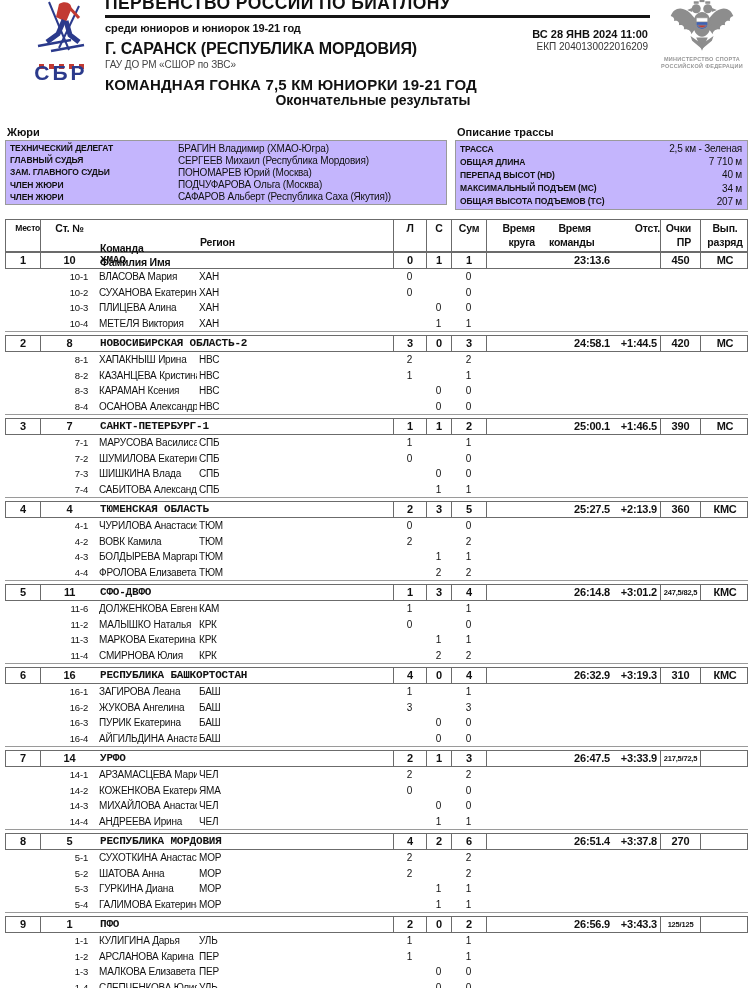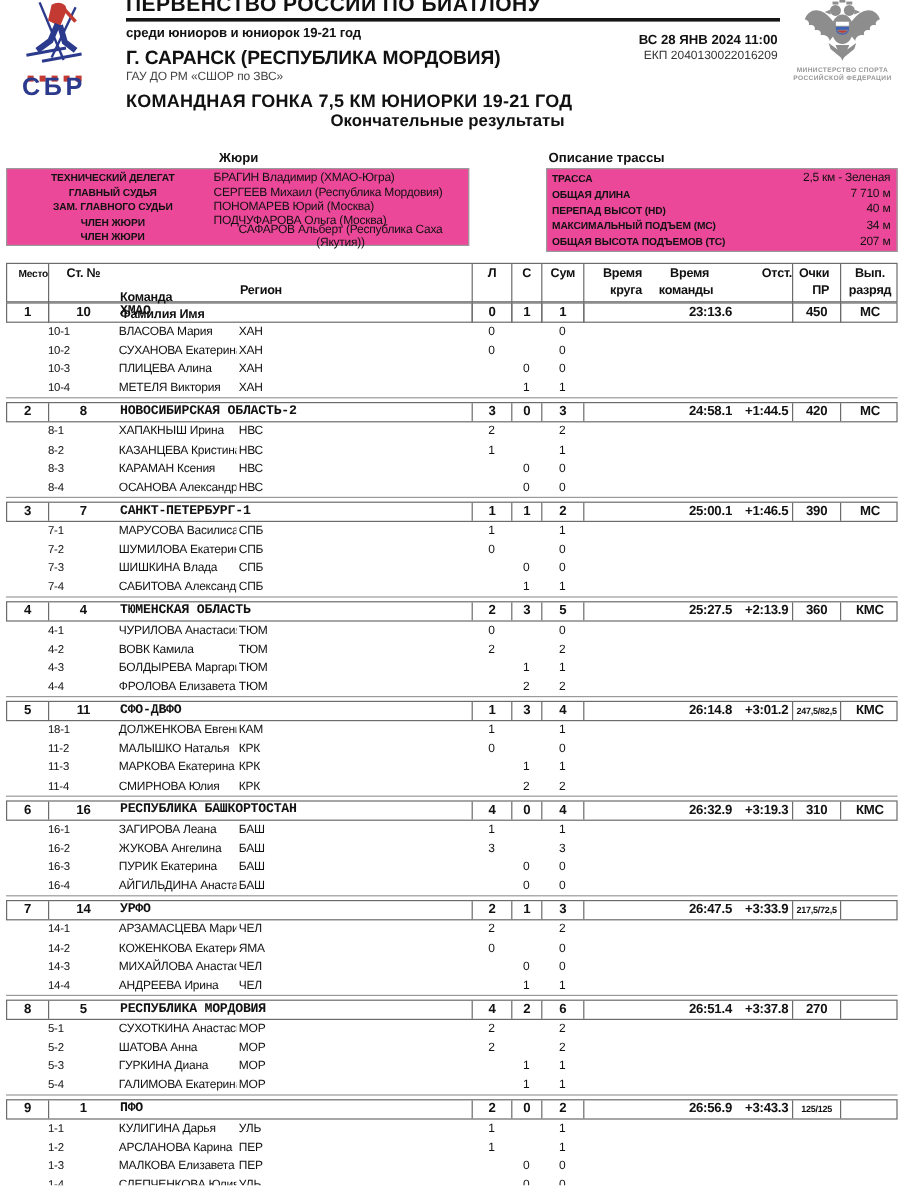--- a/index.html
+++ b/index.html
@@ -1,21 +1,21 @@
 <!DOCTYPE html>
 <html><head>
 <meta charset="utf-8">
 <style>
   * { margin:0; padding:0; box-sizing:border-box; }
   html,body { background:#fff; }
   body { width:750px; font-family:"Liberation Sans","DejaVu Sans",sans-serif; color:#111; }
   .page { position:relative; width:750px; height:988px; overflow:hidden; background:#fff; }
 
   
-  .sbr-logo { position:absolute; left:0; top:0; width:90px; text-align:center; }
+  .sbr-logo { position:absolute; left:16px; top:0; width:90px; text-align:center; }
   .sbr-logo svg { display:block; margin:0 auto; }
   .sbr-dots { margin-top:1px; letter-spacing:0; height:6px; }
   .sbr-dots i { display:inline-block; width:5px; height:5px; background:#c23a32; margin:0 2.5px; }
   .sbr-text { font-size:21px; font-weight:bold; color:#2b3a8c; letter-spacing:3px; margin-top:0px; }
 
   .title-block { position:absolute; left:105px; top:-7px; width:545px; }
   .main-title { font-size:17.5px; font-weight:bold; letter-spacing:0.4px; white-space:nowrap; }
   .title-rule { height:3px; background:#161616; margin-top:1px; }
   .subtitle { margin-top:4px; font-size:11px; font-weight:bold; letter-spacing:-0.1px; }
   .city-line { margin-top:6px; font-size:16px; font-weight:bold; letter-spacing:-0.1px; }
@@ -27,24 +27,24 @@
   .ekp-line { font-size:10px; color:#333; margin-top:1px; }
 
   .ministry-logo { position:absolute; left:656px; top:-2px; width:92px; text-align:center; }
   .ministry-logo svg { display:block; margin:0 auto; }
   .ministry-name { margin-top:2px; font-size:5.5px; color:#979797; font-weight:bold; letter-spacing:0.3px; line-height:7px; }
 
   .results-heading { position:absolute; top:92px; left:0; width:746px; text-align:center;
                      font-size:14px; font-weight:bold; }
 
   
-  .jury-section { position:absolute; left:5px; top:126px; width:386px;text-align:center; }
+  .jury-section { position:absolute; left:5px; top:126px; width:442px; }
   .course-section { position:absolute; left:455px; top:126px; width:293px; }
   .box-label { font-size:11px; font-weight:bold; margin:0 0 2px 2px; }
-  .info-box { border:1px solid #9a9a9a; background:#ec4899; padding:1px 0; }
+  .info-box { border:1px solid #9a9a9a; background:#c4b5fd; padding:1px 0; }
   .jury-row { display:flex; height:12.2px; align-items:center; }
   .jury-role { width:172px; padding-left:4px; font-size:8.5px; font-weight:bold; letter-spacing:-0.1px; }
   .jury-name { font-size:10px; letter-spacing:-0.2px; }
   .course-row { display:flex; height:13.2px; align-items:center; justify-content:space-between; }
   .course-label { padding-left:4px; font-size:8.5px; font-weight:bold; letter-spacing:-0.1px; }
   .course-value { padding-right:5px; font-size:10px; letter-spacing:-0.2px; }
 
   
   .results-table { position:absolute; left:5px; top:219px; width:743px; }
   .trow { display:grid; grid-template-columns:35px 57px 100px 196px 33px 25px 35px 62px 64px 48px 40px 48px; }
@@ -66,21 +66,21 @@
 
   .team-row { border:1px solid #6b6b6b; height:17px; font-weight:bold; font-size:11px; letter-spacing:-0.2px; }
   .team-row .c { line-height:15px; }
   .member-row { height:15.5px; font-size:10px; letter-spacing:-0.2px; }
   .member-row .c { line-height:15.5px; }
   .c { overflow:hidden; white-space:nowrap; }
   .cen { text-align:center; }
   .left { text-align:left; padding-left:2px; }
   .right { text-align:right; padding-right:3px; }
   .span2 { grid-column:3 / span 2;font-family:Liberation Mono, monospace; }
-  .bib-m { text-align:left; padding-right:9px; font-size:9.5px; }
+  .bib-m { text-align:right; padding-right:9px; font-size:9.5px; }
   .small-pts { font-size:7.5px; line-height:15px; }
   .block-sep { border-top:1px solid #9a9a9a; height:4px; }
 </style>
 </head>
 <body>
 
 <div class="page">
 
   <div class="sbr-logo">
     <svg width="52" height="54" viewBox="0 0 52 54">
@@ -447,21 +447,21 @@
           <div class="c cen bR">3</div>
           <div class="c cen bR">4</div>
           <div class="c"></div>
           <div class="c right">26:14.8</div>
           <div class="c right bR">+3:01.2</div>
           <div class="c cen bR small-pts">247,5/82,5</div>
           <div class="c cen">КМС</div>
         </div>
         <div class="trow member-row">
           <div class="c"></div>
-          <div class="c bib-m">18-1</div>
+          <div class="c bib-m">11-6</div>
           <div class="c left">ДОЛЖЕНКОВА Евгения</div>
           <div class="c left">КАМ</div>
           <div class="c cen">1</div>
           <div class="c cen"></div>
           <div class="c cen">1</div>
         </div>
         <div class="trow member-row">
           <div class="c"></div>
           <div class="c bib-m">11-2</div>
           <div class="c left">МАЛЫШКО Наталья</div>

